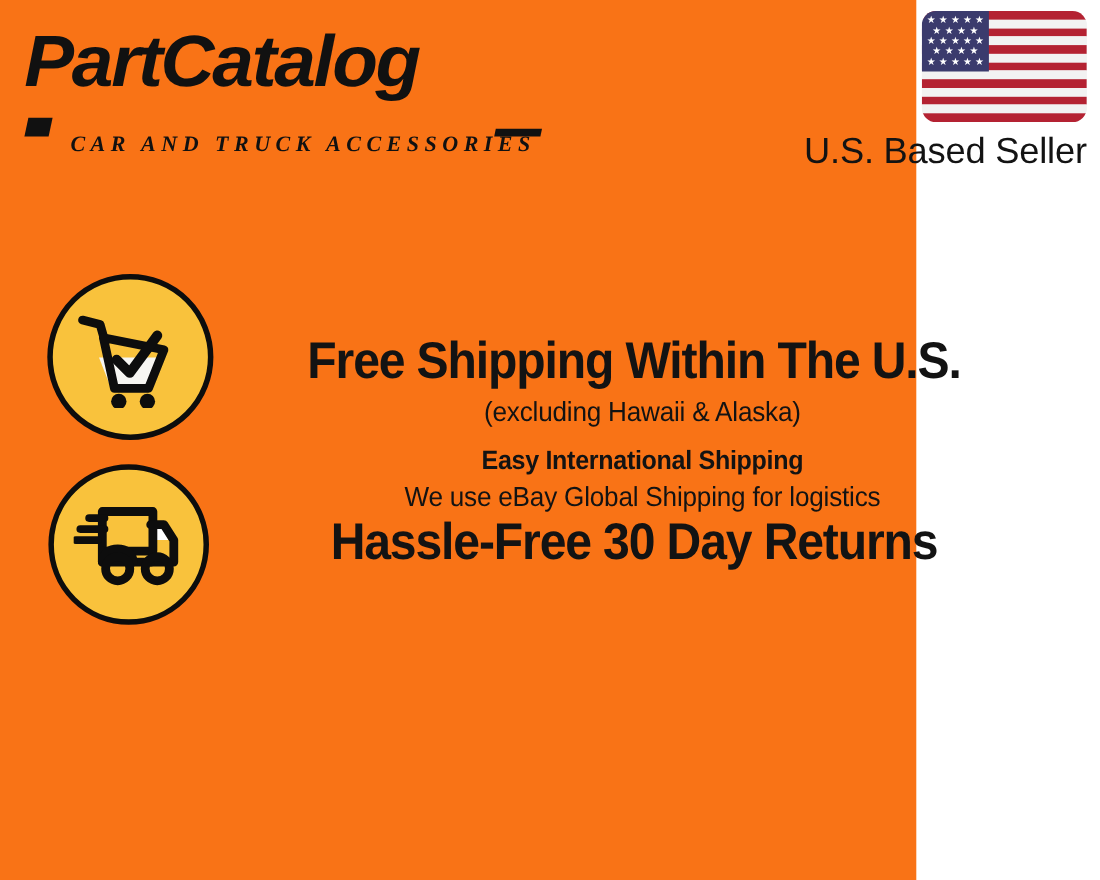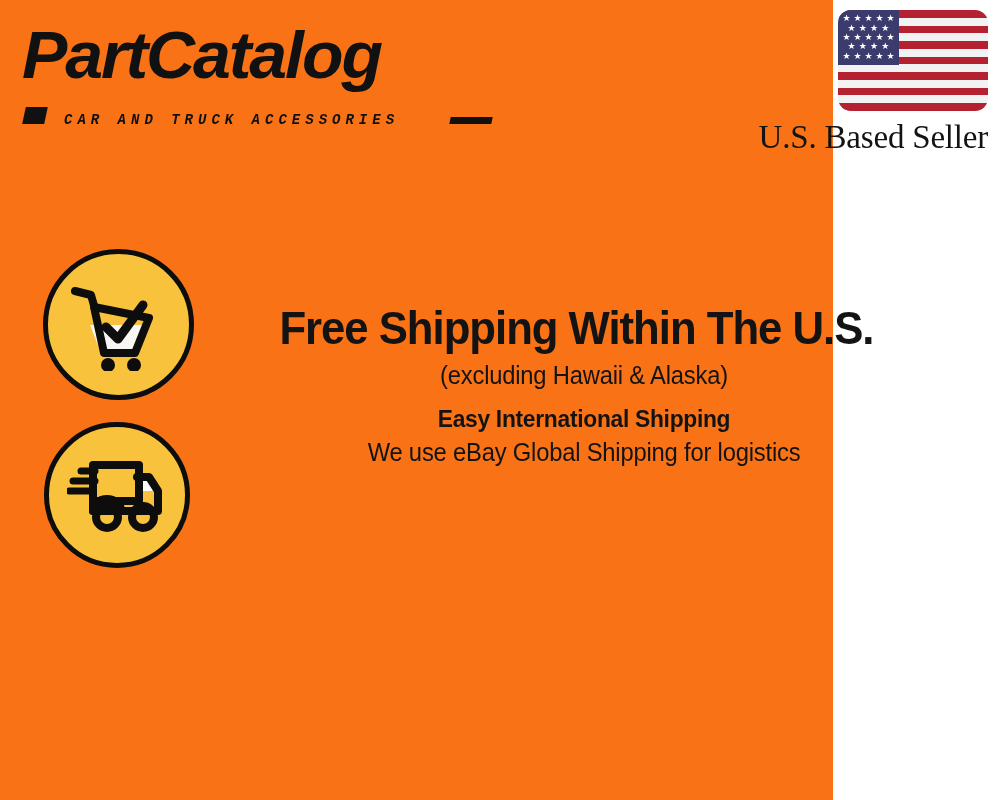--- a/index.html
+++ b/index.html
@@ -80,25 +80,25 @@
     top: 11px;
     width: 42px;
     height: 7px;
     background: #111111;
     transform: skewX(-12deg);
   }
 
   .brand-tagline {
     position: absolute;
     left: 40px;
-    top: 5px;
-    font-family: Liberation Mono, monospace;
+    top: 16px;
+    font-family: Liberation Serif, serif;
     font-weight: 700;
     font-style: italic;
-    font-size: 14px;
+    font-size: 20px;
     line-height: 19px;
     letter-spacing: 5.0px;
     color: #111111;
     white-space: nowrap;
   }
 
   
   .flag-badge {
     position: absolute;
     left: 838px;
@@ -149,21 +149,21 @@
     font-size: 9px;
     line-height: 9px;
   }
 
   .seller-label {
     position: absolute;
     left: 722px;
     top: 118px;
     width: 266px;
     text-align: right;
-    font-family: Liberation Serif, serif;
+    font-family: Liberation Sans, sans-serif;
     font-weight: 400;
     font-size: 33px;
     line-height: 38px;
     letter-spacing: -0.2px;
     color: #131313;
     white-space: nowrap;
   }
 
   
   .features {
@@ -352,17 +352,20 @@
           <path d="M70 22 L82 22 L91 36 L91 56 L70 56" stroke="#0d0d0d" stroke-width="8" stroke-linecap="round" stroke-linejoin="round" fill="none"></path>
           <path d="M26 46 L26 56 L70 56" stroke="#0d0d0d" stroke-width="8" stroke-linecap="round" stroke-linejoin="round" fill="none"></path>
           <path d="M26 56 C26 48 33 44 40 44 C47 44 54 48 54 56" stroke="#0d0d0d" stroke-width="8" stroke-linecap="round" fill="none"></path>
           <circle cx="40" cy="62" r="11" stroke="#0d0d0d" stroke-width="8" fill="none"></circle>
           <circle cx="76" cy="62" r="11" stroke="#0d0d0d" stroke-width="8" fill="none"></circle>
           <path d="M14 16 L28 16" stroke="#0d0d0d" stroke-width="7" stroke-linecap="round"></path>
           <path d="M6 26 L28 26" stroke="#0d0d0d" stroke-width="7" stroke-linecap="round"></path>
           <path d="M2 36 L22 36" stroke="#0d0d0d" stroke-width="7" stroke-linecap="round"></path>
         </svg>
       </div>
+      <div class="feature-text">
+        <div class="feature-title">Hassle-Free 30 Day Returns</div>
+      </div>
     </div>
 
 
   </div>
 </div>
 
 </body></html>

